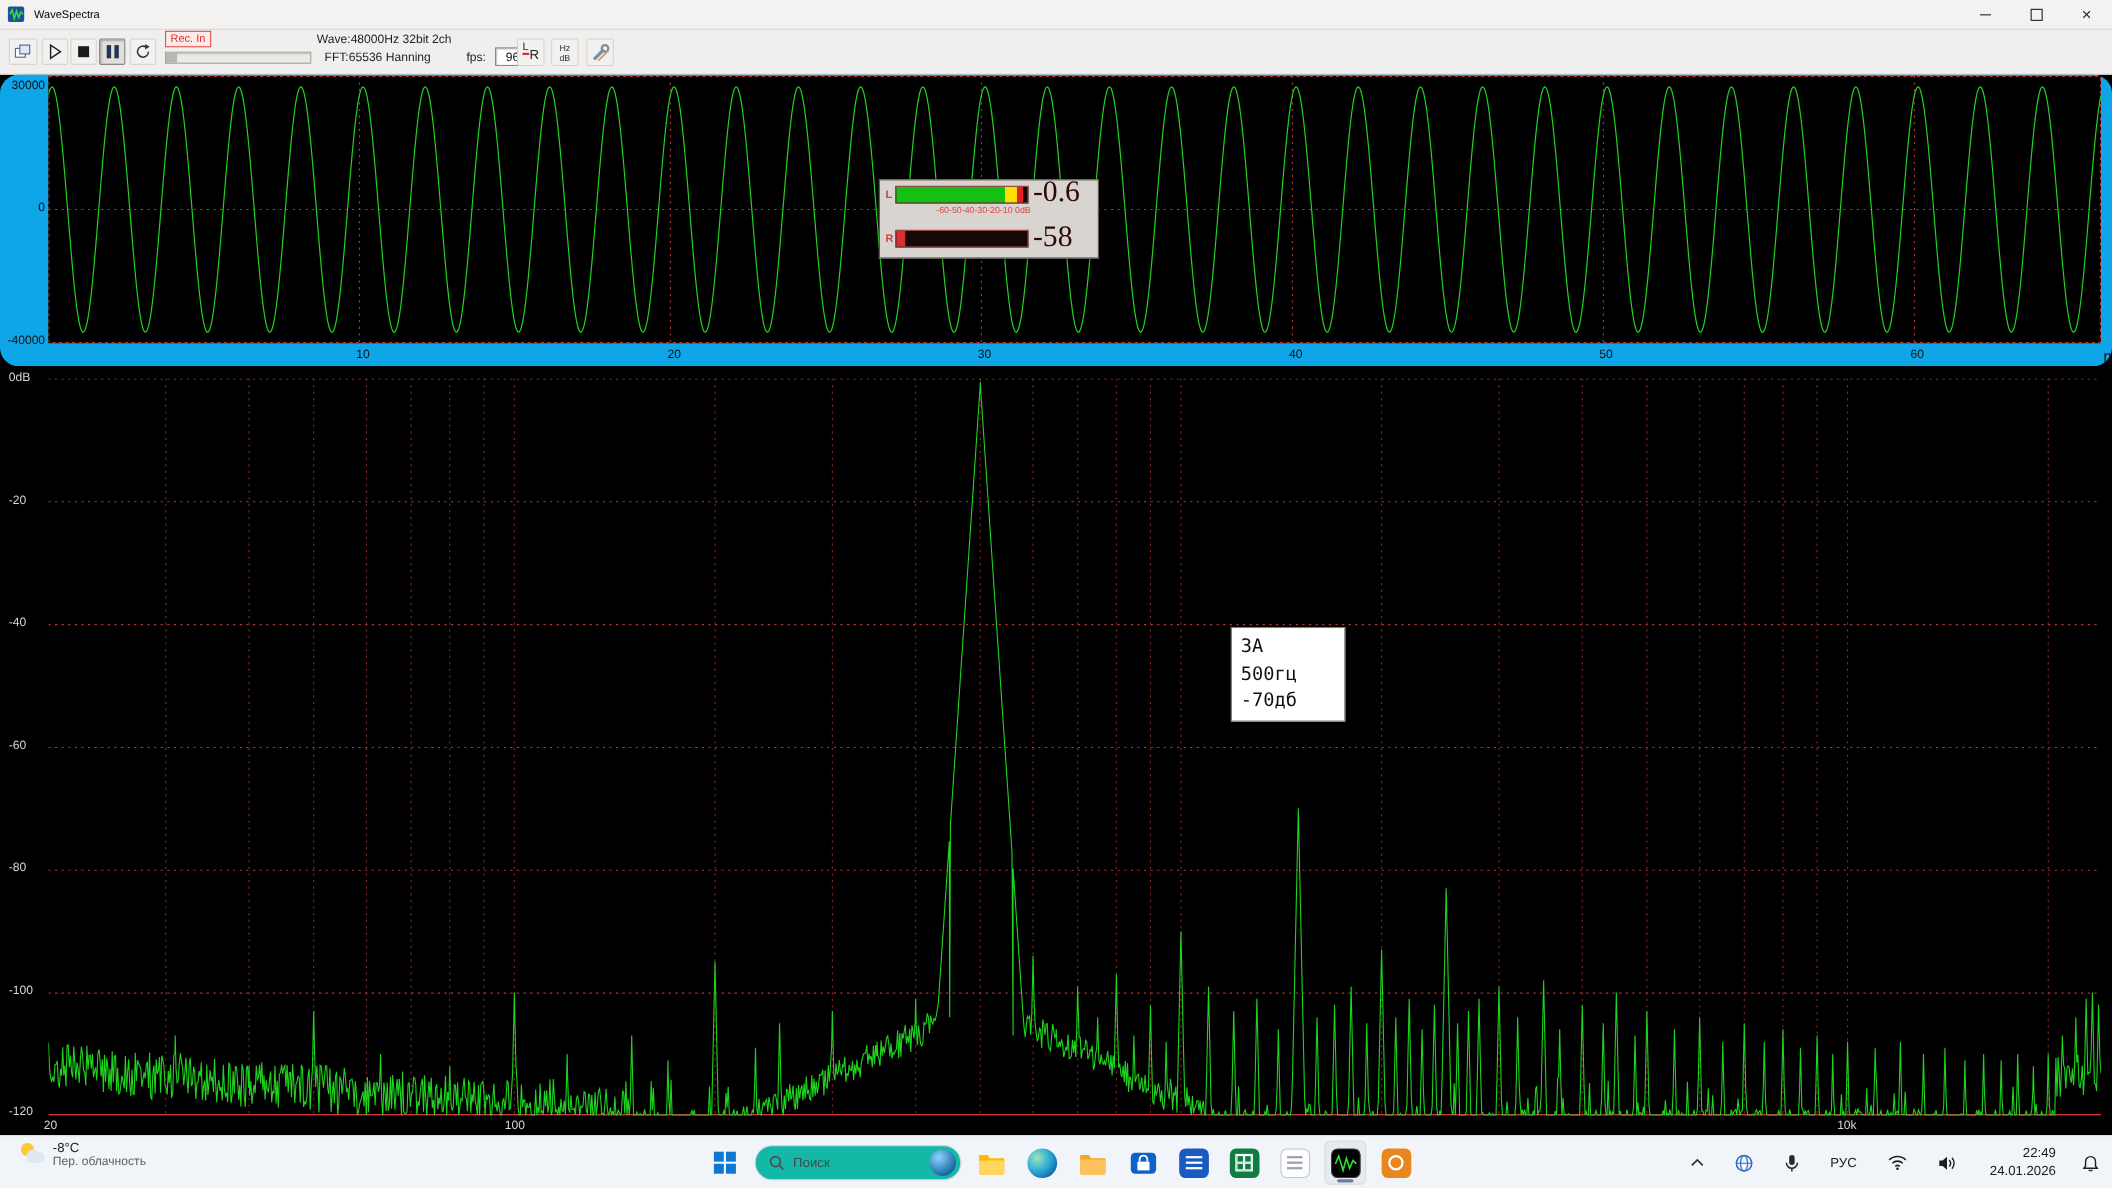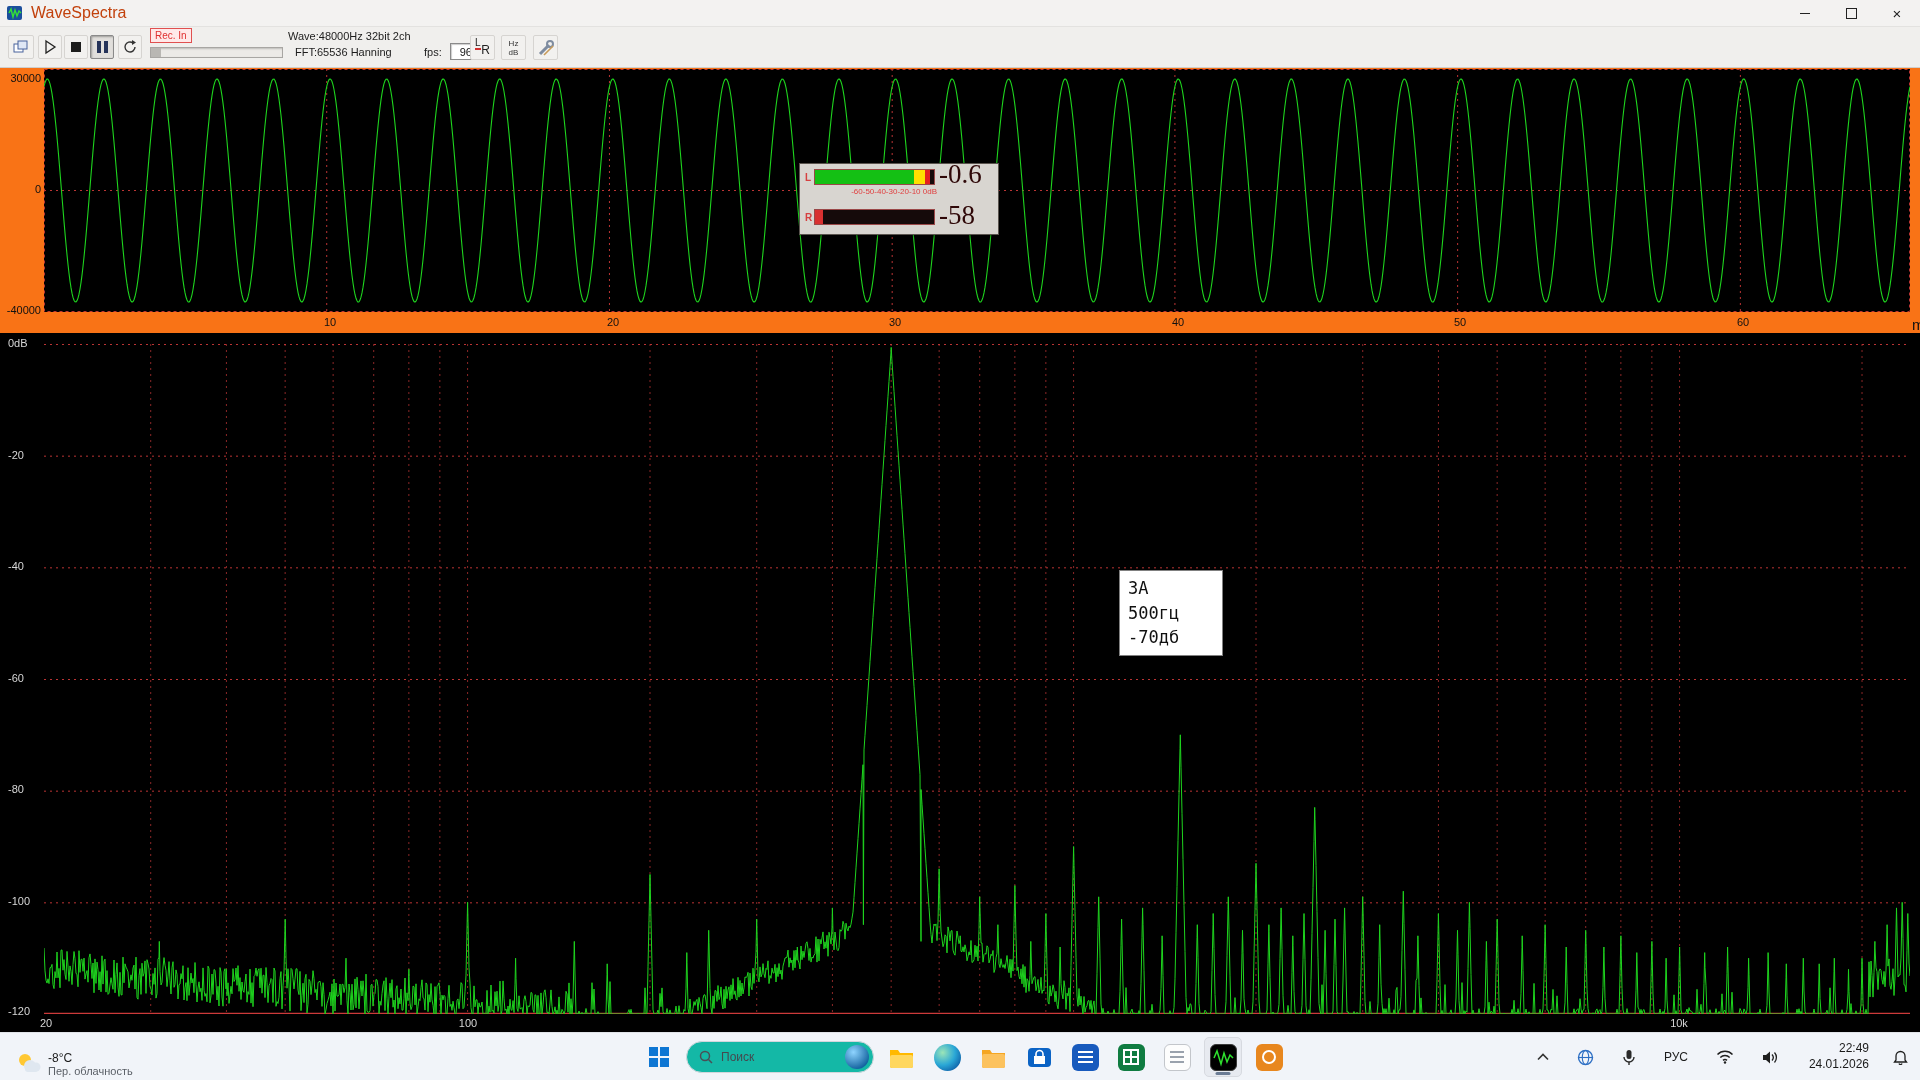--- a/index.html
+++ b/index.html
@@ -1,21 +1,21 @@
 <!DOCTYPE html>
 <html><head>
 <meta charset="utf-8">
 <style>
   html,body{margin:0;padding:0;background:#000;width:1920px;height:1080px;overflow:hidden;
             font-family:"Liberation Sans",sans-serif;-webkit-font-smoothing:antialiased;}
   
   .titlebar{position:absolute;left:0;top:0;width:1920px;height:27px;background:#f3f2f1;
             display:flex;align-items:center;border-bottom:1px solid #e3e2e0;box-sizing:border-box;}
   .app-icon{margin-left:7px;width:16px;height:16px;display:block;}
-  .title-text{font-size:16px;color:#c2410c;margin-left:8px;}
+  .title-text{font-size:10px;color:#000000;margin-left:8px;}
   .win-controls{margin-left:auto;display:flex;height:100%;}
   .wc{width:46px;height:100%;display:flex;align-items:center;justify-content:center;color:#222;font-size:15px;}
   .min-bar{width:10px;height:1px;background:#222;display:block;}
   .max-box{width:9px;height:9px;border:1px solid #222;display:block;}
   
   .toolbar{position:absolute;left:0;top:27px;width:1920px;height:41px;background:#f0efed;
            border-bottom:1px solid #cfcecc;box-sizing:border-box;}
   .tbtn{position:absolute;display:flex;align-items:center;justify-content:center;
         border:1px solid #d6d4d1;background:#f2f1ef;border-radius:2px;box-sizing:border-box;}
   .tbtn.pressed{border:1px solid #8a8a8a;background:#e1dfdc;box-shadow:inset 1px 1px 2px rgba(0,0,0,.3);}
@@ -32,21 +32,21 @@
   .fps-label{position:absolute;left:424px;top:19px;font-size:11px;color:#1d1d1d;}
   .fps-box{position:absolute;left:450px;top:16px;width:26px;height:17px;background:#fff;border:1px solid #8a8a8a;
            box-shadow:inset 1px 1px 1px rgba(0,0,0,.2);font-size:11px;color:#111;text-align:right;
            line-height:16px;padding-right:3px;box-sizing:border-box;}
   .lr-btn{left:470px;top:8px;width:25px;height:25px;font-size:12px;color:#222;}
   .lr-l{position:absolute;left:4px;top:1px;font-size:10px;border-bottom:2px solid #d23030;line-height:11px;}
   .lr-r{position:absolute;right:4px;bottom:2px;font-size:12px;}
   .hzdb-btn{left:501px;top:8px;width:25px;height:25px;flex-direction:column;font-size:8px;color:#333;line-height:9px;}
   .tools-btn{left:533px;top:8px;width:25px;height:25px;}
   
-  .wave-panel{position:absolute;left:0;top:68px;width:1920px;height:265px;background:#f97316;}
+  .wave-panel{position:absolute;left:0;top:68px;width:1920px;height:265px;background:#0ea5e9;border-radius:17px;}
   .wave-plot{position:absolute;left:44px;top:1px;width:1866px;height:243px;background:#000;}
   .wy{position:absolute;left:1px;width:40px;text-align:right;font-size:11px;color:#111;}
   .wx{position:absolute;top:248px;width:40px;text-align:center;font-size:11px;color:#111;}
   .wx-unit{position:absolute;top:248px;left:1912px;font-size:15px;color:#111;}
   
   .meter{position:absolute;left:799px;top:95px;width:200px;height:72px;background:#d8d5d0;
          border:1px solid #5a544e;box-shadow:1px 1px 3px rgba(0,0,0,.45);z-index:6;box-sizing:border-box;}
   .m-lab{position:absolute;font-size:10px;font-weight:bold;color:#d64040;}
   .m-frame{position:absolute;left:14px;width:121px;height:16px;background:#150a0a;border:1px solid #9a4848;box-sizing:border-box;}
   .m-fill-l{height:100%;width:96.5%;
@@ -57,21 +57,21 @@
   
   .spec-panel{position:absolute;left:0;top:333px;width:1920px;height:699px;background:#000;}
   .spec-plot{position:absolute;left:44px;top:11px;width:1866px;height:670px;}
   .sy{position:absolute;left:8px;font-size:11px;color:#d6d6d6;}
   .sx{position:absolute;top:684px;font-size:11px;color:#d6d6d6;text-align:center;}
   .annot{position:absolute;left:1119px;top:237px;width:86px;background:#fff;border:1px solid #808080;
          padding:5px 8px;font-family:"DejaVu Sans Mono",monospace;font-size:17px;color:#101010;line-height:1.45;}
   
   .taskbar{position:absolute;left:0;bottom:0;width:1920px;height:48px;background:#f1f4f9;
            border-top:1px solid #e0e3e8;box-sizing:border-box;z-index:10;}
-  .tb-weather{position:absolute;left:6px;top:3px;height:41px;display:flex;align-items:flex-end;gap:7px;
+  .tb-weather{position:absolute;left:6px;top:3px;height:41px;display:flex;align-items:flex-start;gap:7px;
               padding:0 9px;border-radius:5px;}
   .w-temp{font-size:12px;color:#1c1c1c;}
   .w-desc{font-size:11px;color:#5a5f66;}
   .tb-center{position:absolute;left:640px;top:4px;height:40px;display:flex;align-items:center;gap:8px;}
   .tb-ic{width:38px;height:40px;display:flex;align-items:center;justify-content:center;border-radius:5px;position:relative;}
   .tb-ic.active{background:#e7eaf0;border:1px solid #d7dae0;box-sizing:border-box;}
   .tb-ic.active::after{content:"";position:absolute;bottom:1px;left:50%;transform:translateX(-50%);
                        width:15px;height:3px;border-radius:2px;background:#6b7c95;}
   .search-pill{width:188px;height:32px;background:#14b8a6;border:1px solid #d2d6dc;border-radius:16px;
                display:flex;align-items:center;gap:8px;padding:0 4px 0 12px;box-sizing:border-box;}

